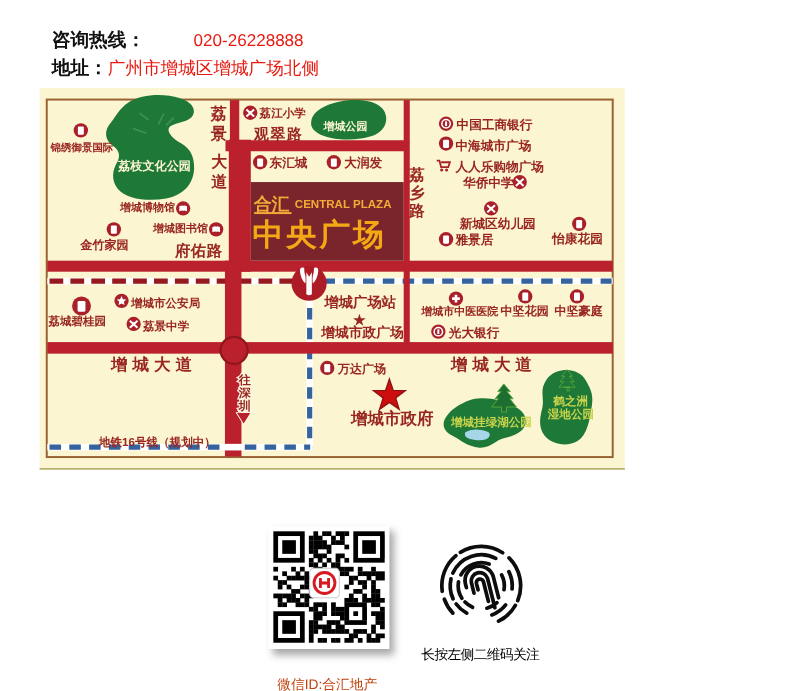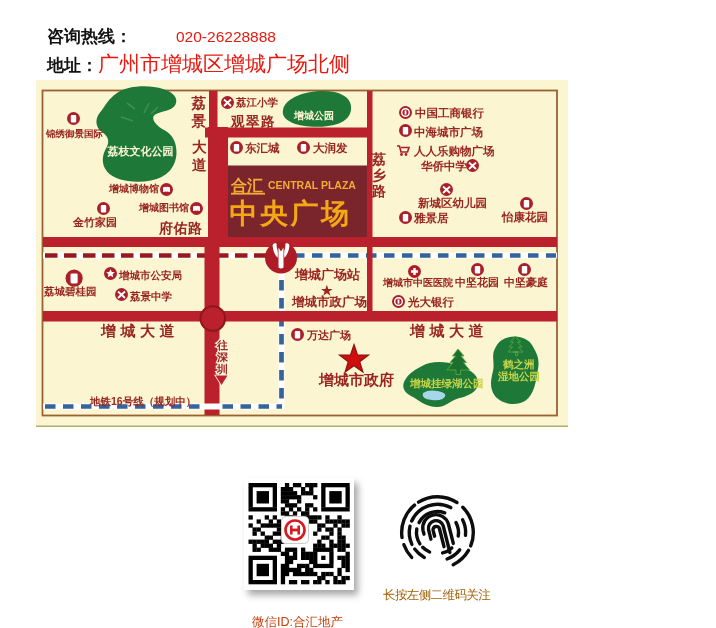--- a/index.html
+++ b/index.html
@@ -4,21 +4,21 @@
 <style>
 html,body{margin:0;padding:0;background:#ffffff;width:716px;height:628px;overflow:hidden;}
 body{font-family:"Liberation Sans",sans-serif;position:relative;}
 .abs{position:absolute;}
 </style>
 </head>
 <body>
 
 <div class="abs" style="left:47px;top:25px;font-size:17px;font-weight:bold;color:#111;white-space:nowrap;">咨询热线：<span style="color:#e8190f;font-weight:normal;font-size:15.5px;margin-left:44px;">020-26228888</span></div>
 
-<div class="abs" style="left:47px;top:50px;font-size:17px;font-weight:bold;color:#111;white-space:nowrap;">地址：<span style="color:#e8190f;font-weight:normal;font-size:21px;font-family:Liberation Mono, monospace;">广州市增城区增城广场北侧</span></div>
+<div class="abs" style="left:47px;top:50px;font-size:17px;font-weight:bold;color:#111;white-space:nowrap;">地址：<span style="color:#e8190f;font-weight:normal;font-size:16px;font-family:Liberation Mono, monospace;">广州市增城区增城广场北侧</span></div>
 
 <svg class="abs" style="left:0;top:0;" width="716" height="628" viewBox="0 0 716 628">
 
 <g>
       <rect x="36" y="80" width="532" height="347" fill="#FBF5D1"></rect>
 <rect x="36" y="425.5" width="532" height="1.5" fill="#b4ae6d"></rect>
     </g>
 
 <rect x="42.5" y="90.5" width="514.5" height="325" fill="none" stroke="#9a6233" stroke-width="1.8"></rect>
 
@@ -535,21 +535,21 @@
 <path d="M18.8 36.9 A21 21 0 0 0 21.9 51.9"></path>
 <path d="M24.7 55.3 A21 21 0 0 0 31.6 60.0"></path>
 <path d="M58.0 30.6 A21 21 0 0 1 60.2 44.1"></path>
 <path d="M53.8 55.9 A21 21 0 0 1 44.6 60.9"></path>
 <path d="M26.0 42.2 L25.0 38.3 A13.1 13.1 0 0 1 50.4 32.0 L55.3 51.4"></path>
 <path d="M32.9 47.2 L30.5 37.5 A7.6 7.6 0 0 1 45.2 33.8 L51.9 60.5"></path>
 <path d="M36.6 44.2 L35.1 38.4 A3.3 3.3 0 0 1 41.5 36.8 L46.0 54.7"></path>
 </g>
 </svg>
 
-<div class="abs" style="left:383px;top:587px;font-size:12.5px;letter-spacing:-0.6px;color:#a16207;white-space:nowrap;">长按左侧二维码关注</div>
+<div class="abs" style="left:383px;top:587px;font-size:12.5px;letter-spacing:-0.6px;color:#000000;white-space:nowrap;">长按左侧二维码关注</div>
 
 <svg class="abs" style="left:281px;top:516px;" width="28" height="28" viewBox="0 0 28 28">
 <rect x="0.5" y="0.5" width="27" height="27" rx="4" fill="#fff" stroke="#ccc"></rect>
 <circle cx="14" cy="14" r="9.5" fill="none" stroke="#d71920" stroke-width="2.6"></circle>
 <rect x="9" y="9.5" width="2.6" height="9" fill="#d71920"></rect>
 <rect x="16.4" y="9.5" width="2.6" height="9" fill="#d71920"></rect>
 <rect x="11" y="12.6" width="6" height="2.8" fill="#d71920"></rect>
 </svg>
 
 </body></html>

